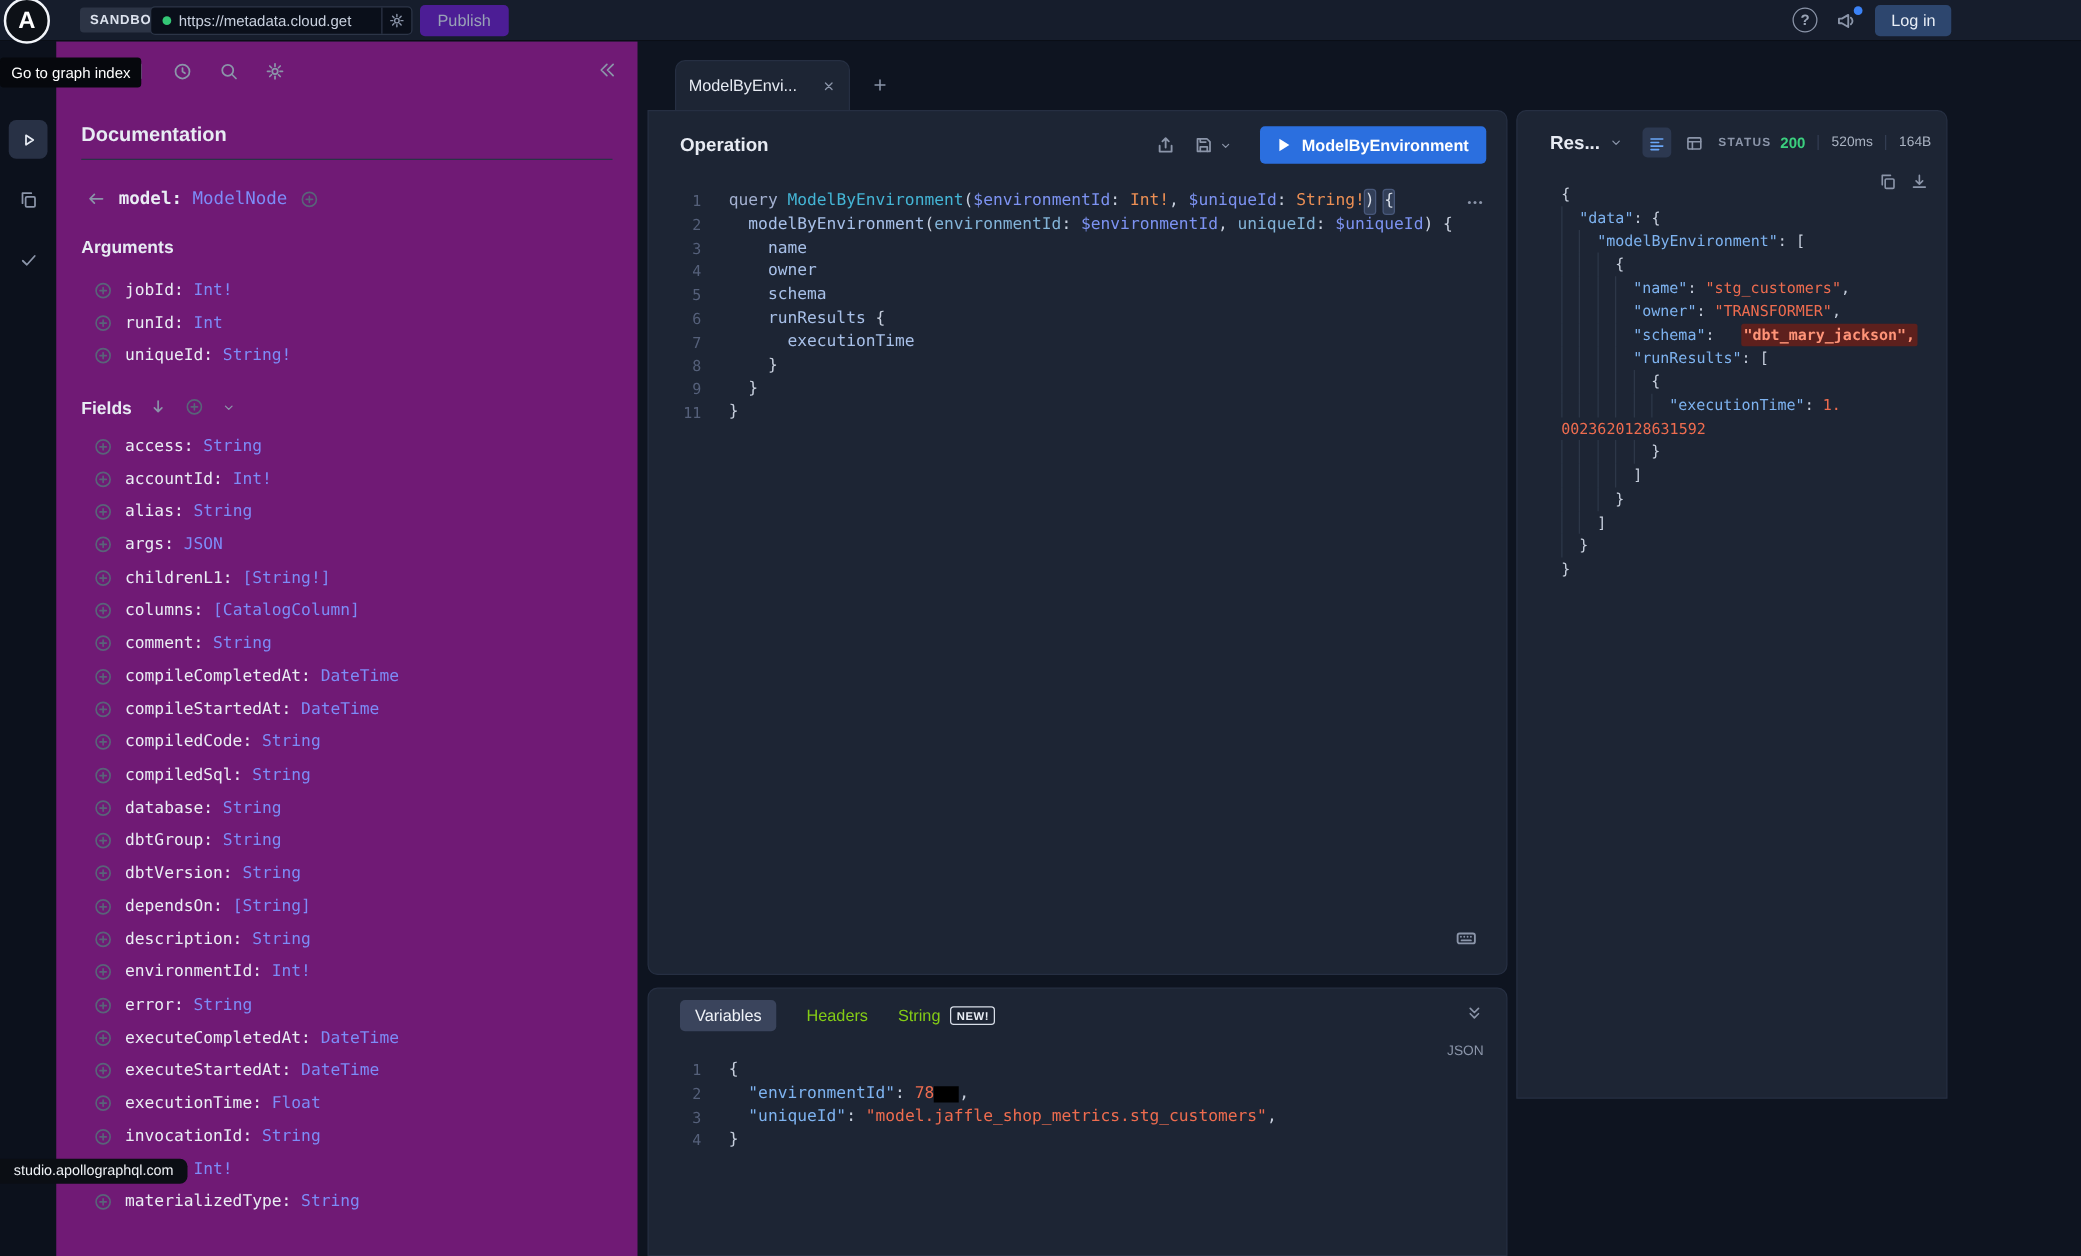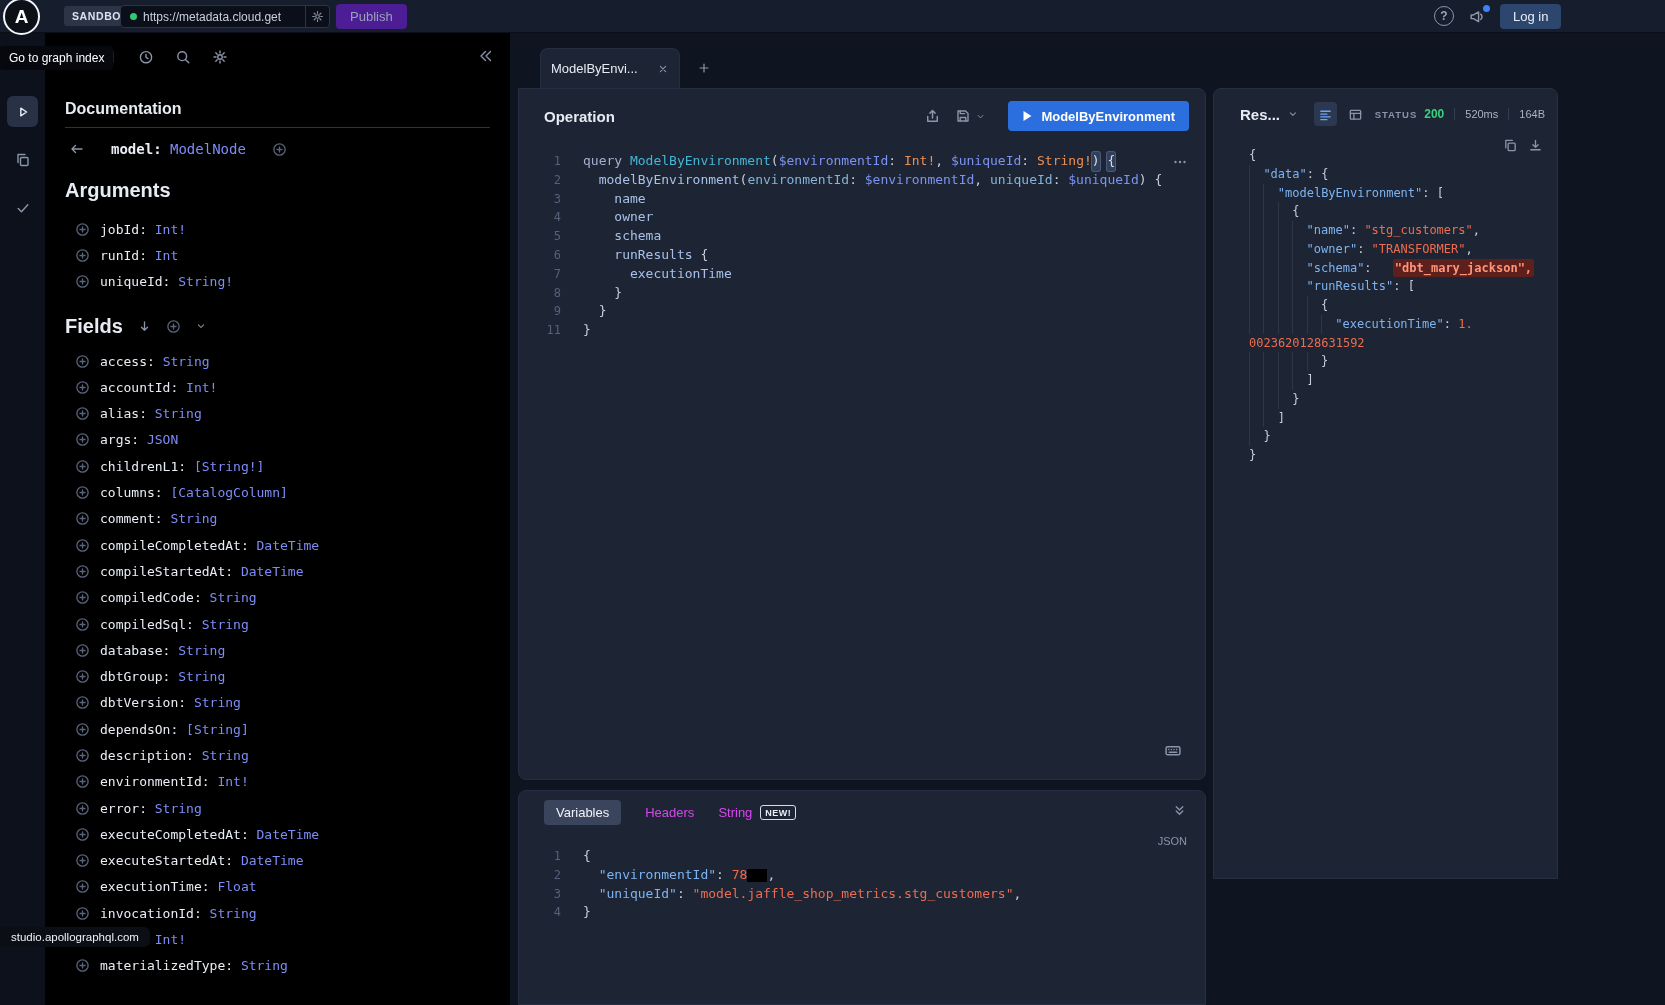--- a/index.html
+++ b/index.html
@@ -36,28 +36,28 @@
   .status-pill{position:absolute;left:0;top:927px;background:#0b0e14;color:#eef1f5;font-size:11.5px;
         padding:4px 11px;border-radius:0 6px 6px 0;z-index:45;white-space:nowrap}
 
   
   .rail{position:absolute;left:0;top:33px;width:45px;height:972px;background:#0c111c}
   .rail-item{position:absolute;left:7px;width:31px;height:31px;border-radius:6px;display:flex;align-items:center;justify-content:center}
   .rail-item.active{background:#283145}
   .rail-item.active .ic{stroke:#e6ebf3}
 
   
-  .docs{position:absolute;left:45px;top:33px;width:465px;height:972px;background:#000000;overflow:hidden}
+  .docs{position:absolute;left:45px;top:33px;width:465px;height:972px;background:#701a75;overflow:hidden}
   .docs-toolbar{position:relative;height:48px;display:flex;align-items:center;padding-left:56px;gap:21px}
   .docs-collapse{position:absolute;right:16px;top:15px}
   .docs-title{margin:19px 20px 0;padding-bottom:9px;border-bottom:1px solid #2a3346;font-size:16px;font-weight:bold}
-  .model-row{display:flex;align-items:center;gap:26px;margin:13px 20px 0 24px;font-family:"DejaVu Sans Mono",monospace;font-size:14px}
+  .model-row{display:flex;align-items:center;gap:10px;margin:23px 20px 0 24px;font-family:"DejaVu Sans Mono",monospace;font-size:14px}
   .model-label{font-weight:bold;color:#e9edf4}
   .model-type{color:#7d8cf8}
-  .sec-title{margin:22px 20px 0;font-size:20px;font-weight:bold}
+  .sec-title{margin:22px 20px 0;font-size:14px;font-weight:bold}
   .fields-head{margin:20px 20px 6px;display:flex;align-items:center;gap:14px}
   .doc-list{margin-top:18px}
   .doc-row{display:flex;align-items:center;gap:10px;padding:0 20px 0 30px;height:26.3px;
         font-family:"DejaVu Sans Mono",monospace;font-size:13px;white-space:nowrap}
   .doc-row .ic{stroke:#596379;flex:none}
   .doc-name{color:#e9edf4}
   .doc-type{color:#7d8cf8}
 
   
   .tabbar{position:absolute;left:532px;top:33px;width:703px;height:55px}
@@ -84,21 +84,21 @@
   .tk-kw{color:#a3b0d0}.tk-op{color:#44b5d5}.tk-var{color:#7d93f2}.tk-type{color:#ec8f54}
   .tk-fld{color:#a8c0e8}.tk-arg{color:#83b4d8}.tk-p{color:#c7cfdd}
   .tk-pm{color:#d9dfe9;background:#323f58;box-shadow:0 0 0 1px #49597b;border-radius:2px}
   .tk-key{color:#7eb3f0}.tk-str{color:#ee6c4f}.tk-num{color:#ee6c4f}
   .tk-hl{color:#ff9478;background:#5d201d;font-weight:bold;margin-left:14px;padding:0 2px;border-radius:2px}
   .tk-redact{display:inline-block;width:20px;height:13px;background:#000;align-self:center}
 
   .var-card{left:518px;top:790px;width:688px;height:215px;border-radius:8px 8px 0 0;overflow:hidden}
   .var-tabs{position:relative;display:flex;align-items:center;gap:24px;padding:9px 16px 6px 25px}
   .chip{background:#3a445c;border-radius:4px;padding:5px 12px;font-size:13px;color:#f0f3f8}
-  .ghost-tab{color:#d946ef;font-size:13px}
+  .ghost-tab{color:#84cc16;font-size:13px}
   .script-wrap{display:flex;align-items:center;gap:8px}
   .new-badge{border:1px solid #d8dee8;color:#e8edf4;font-size:9px;font-weight:bold;padding:1.5px 4px;
         border-radius:3px;letter-spacing:.5px}
   .var-collapse{position:absolute;right:18px;top:12px}
   .json-label{position:absolute;right:18px;top:44px;font-size:11px;color:#8b95a9}
   .var-editor{margin-top:16px}
 
   
   .resp-card{left:1213px;top:88px;width:345px;height:791px;border-radius:8px 8px 0 0;overflow:hidden}
   .resp-header{display:flex;align-items:center;padding:13px 12px 8px 26px;gap:7px}

